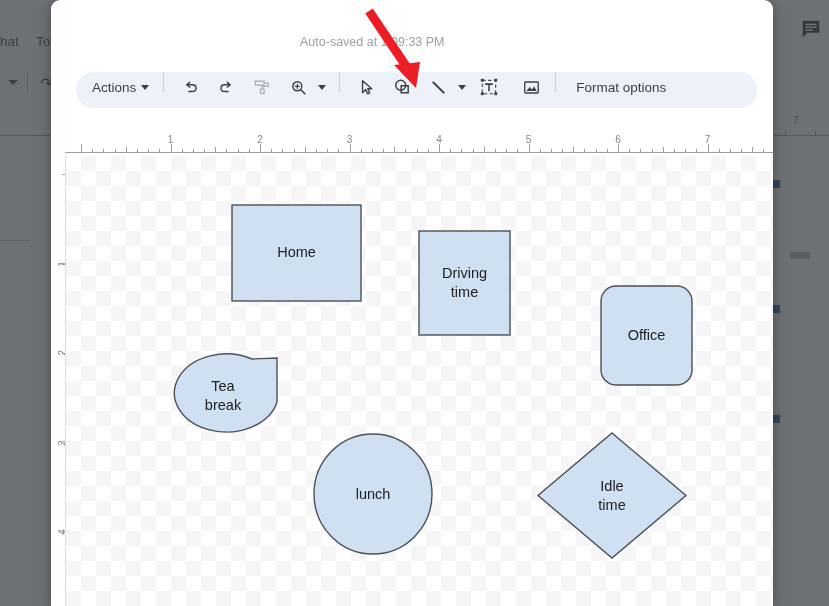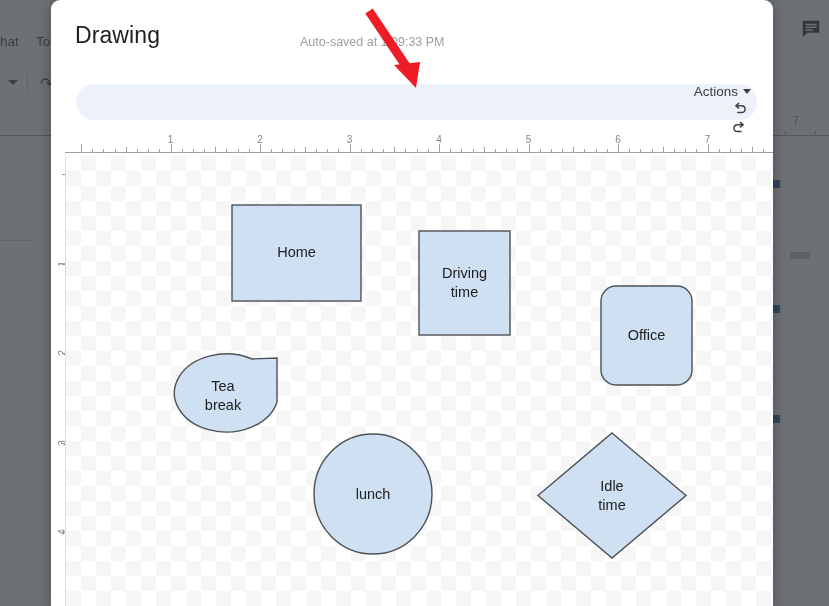--- a/index.html
+++ b/index.html
@@ -109,27 +109,26 @@
     border: none; border-radius: 5px;
     font-family: "Liberation Sans", sans-serif;
     font-size: 14.5px; font-weight: bold;
     letter-spacing: 0.2px;
     cursor: pointer;
     display: flex; align-items: center; justify-content: center;
   }
 
   
   #toolbar {
-    position: absolute; left: 25px; top: 84px;
+    position: absolute; left: 25px; top: 72px;
     width: 681px; height: 36px;
     background: #edf2fa;
     border-radius: 18px;
-    display: flex; align-items: flex-end;
+    display: flex; align-items: flex-start;
     padding-left: 9px;
-    flex-direction: column;
   }
   .tb-btn {
     height: 30px; min-width: 30px;
     display: flex; align-items: center; justify-content: center;
     border-radius: 4px; cursor: pointer;
     color: #3c4043;
     position: relative;
   }
   .tb-btn.text {
     padding: 0 6px 0 7px; font-size: 13.5px; gap: 5px;
@@ -248,21 +247,20 @@
   <div class="bg-blue-handle" style="left:772px;top:305px"></div>
   <div class="bg-blue-handle" style="left:772px;top:415px"></div>
   <div class="bg-grey-tab"></div>
 
   <div id="dim"></div>
 </div>
 
 <div id="dialog">
 
   <div id="dlg-header">
-    <div id="dlg-title">Drawing</div>
     <div id="autosave">Auto-saved at 1:09:33 PM</div>
   </div>
 
   <div id="toolbar">
 
     <div class="tb-btn text">
       <span>Actions</span>
       <span class="caret-dn"></span>
     </div>
 
@@ -338,20 +336,21 @@
 
     <div class="tb-btn gap-l" style="margin-left:9px">
       <svg width="19" height="19" viewBox="0 0 24 24">
         <rect x="3.5" y="5" width="17" height="14" rx="1" fill="none" stroke="#3c4043" stroke-width="1.7"></rect>
         <path d="M5.5 16.5 9.6 11.5 12.4 14.6 15.4 10.8 18.6 16.5z" fill="#3c4043"></path>
       </svg>
     </div>
 
     <div class="tb-sep" style="margin-left:9px"></div>
 
+    <div id="format-options-btn">Format options</div>
   </div>
 
   <svg id="red-arrow" viewBox="0 0 72 88">
     <path d="M5 3 L46 64" stroke="#ee1c25" stroke-width="9" stroke-linecap="butt"></path>
     <path d="M52 80 L30 57 L56 54 Z" fill="#ee1c25"></path>
   </svg>
 
   <div id="canvas-wrap">
 
     <div id="hruler">

